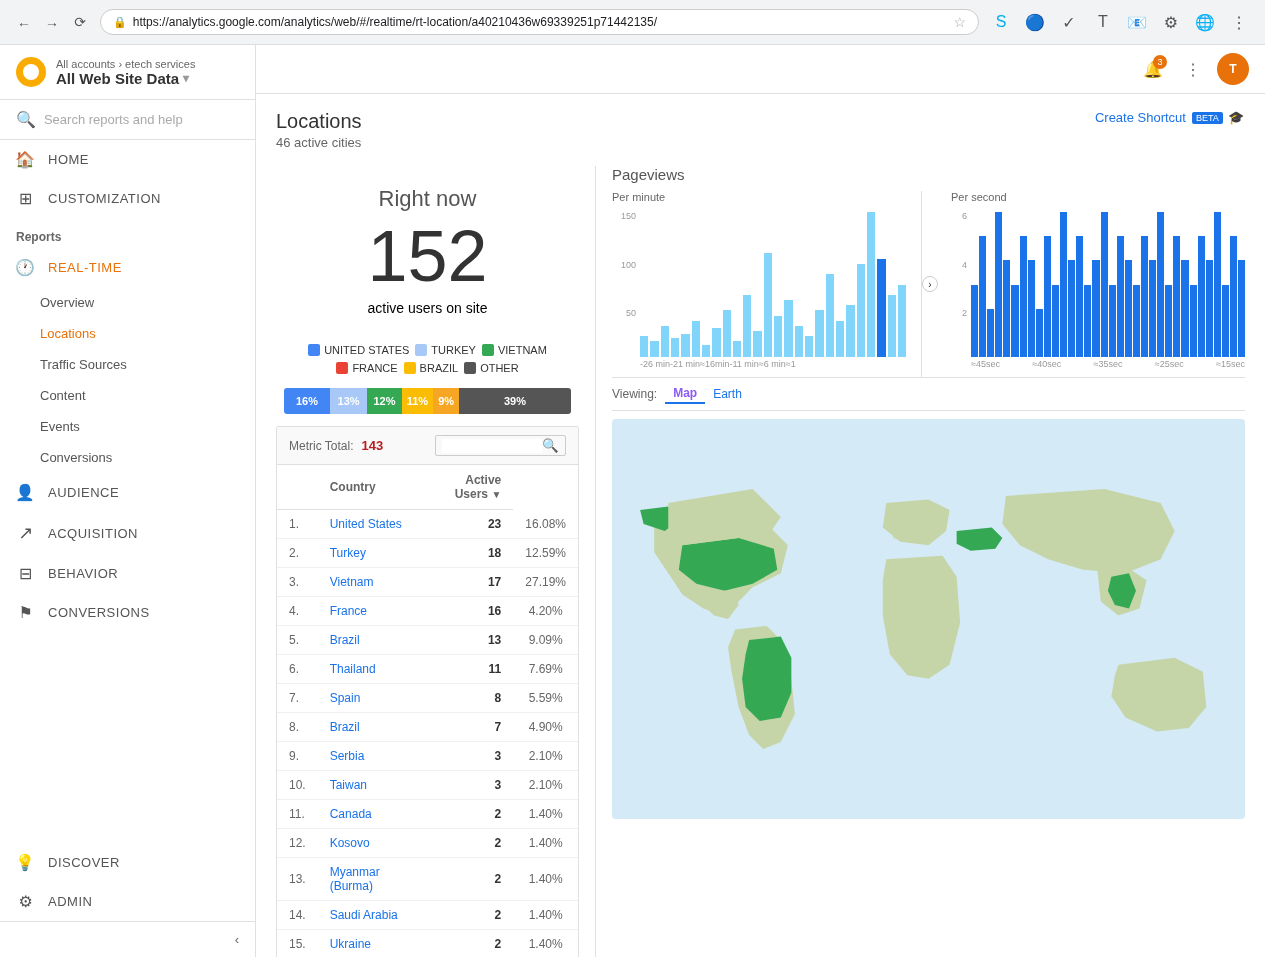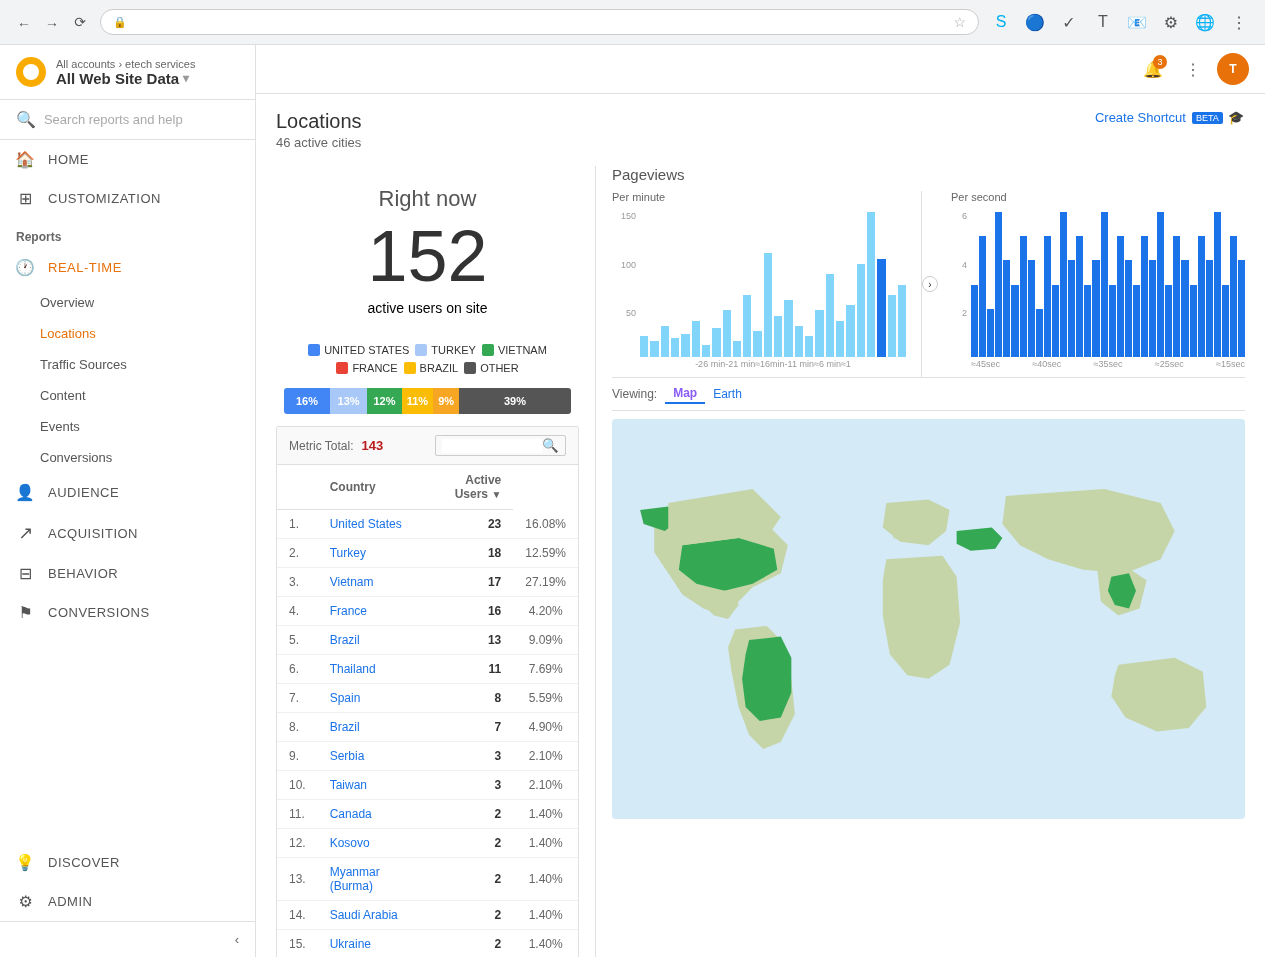--- a/index.html
+++ b/index.html
@@ -114,20 +114,21 @@
 <body>
 
 <div class="browser-chrome">
   <div class="browser-nav-btns">
     <button class="browser-nav-btn">←</button>
     <button class="browser-nav-btn">→</button>
     <button class="browser-nav-btn">⟳</button>
   </div>
   <div class="browser-address-bar">
     <span class="secure-icon">🔒</span>
+    <span class="address-text">https://analytics.google.com/analytics/web/#/realtime/rt-location/a40210436w69339251p71442135/</span>
     <span style="margin-left:auto; color:#aaa; font-size:14px;">☆</span>
   </div>
   <div class="browser-actions">
     <button class="browser-action-btn" style="color:#00aff0;">S</button>
     <button class="browser-action-btn">🔵</button>
     <button class="browser-action-btn">✓</button>
     <button class="browser-action-btn">T</button>
     <button class="browser-action-btn">📧</button>
     <button class="browser-action-btn">⚙</button>
     <button class="browser-action-btn">🌐</button>
@@ -467,21 +468,21 @@
                       <div style="flex: 1 1 0%; background: rgb(129, 212, 250); height: 46.6071px; min-width: 4px;"></div>
                       <div style="flex: 1 1 0%; background: rgb(129, 212, 250); height: 82.8571px; min-width: 4px;"></div>
                       <div style="flex: 1 1 0%; background: rgb(129, 212, 250); height: 36.25px; min-width: 4px;"></div>
                       <div style="flex: 1 1 0%; background: rgb(129, 212, 250); height: 51.7857px; min-width: 4px;"></div>
                       <div style="flex: 1 1 0%; background: rgb(129, 212, 250); height: 93.2143px; min-width: 4px;"></div>
                       <div style="flex: 1 1 0%; background: rgb(129, 212, 250); height: 145px; min-width: 4px;"></div>
                       <div style="flex: 1 1 0%; background: rgb(26, 115, 232); height: 98.3929px; min-width: 4px;"></div>
                       <div style="flex: 1 1 0%; background: rgb(129, 212, 250); height: 62.1429px; min-width: 4px;"></div>
                       <div style="flex: 1 1 0%; background: rgb(129, 212, 250); height: 72.5px; min-width: 4px;"></div>
                     </div>
-                  <div style="display:flex; justify-content:center; font-size:9px; color:#999; margin-top:2px;">
+                  <div style="display:flex; justify-content:flex-start; font-size:9px; color:#999; margin-top:2px;">
                     <span>-26 min</span>
                     <span>-21 min</span>
                     <span>≈16min</span>
                     <span>-11 min</span>
                     <span>≈6 min</span>
                     <span>≈1</span>
                   </div>
                 </div>
               </div>
               <div style="position:absolute; top:0; right:0; bottom:0; width:1px; background:#e0e0e0;"></div>

